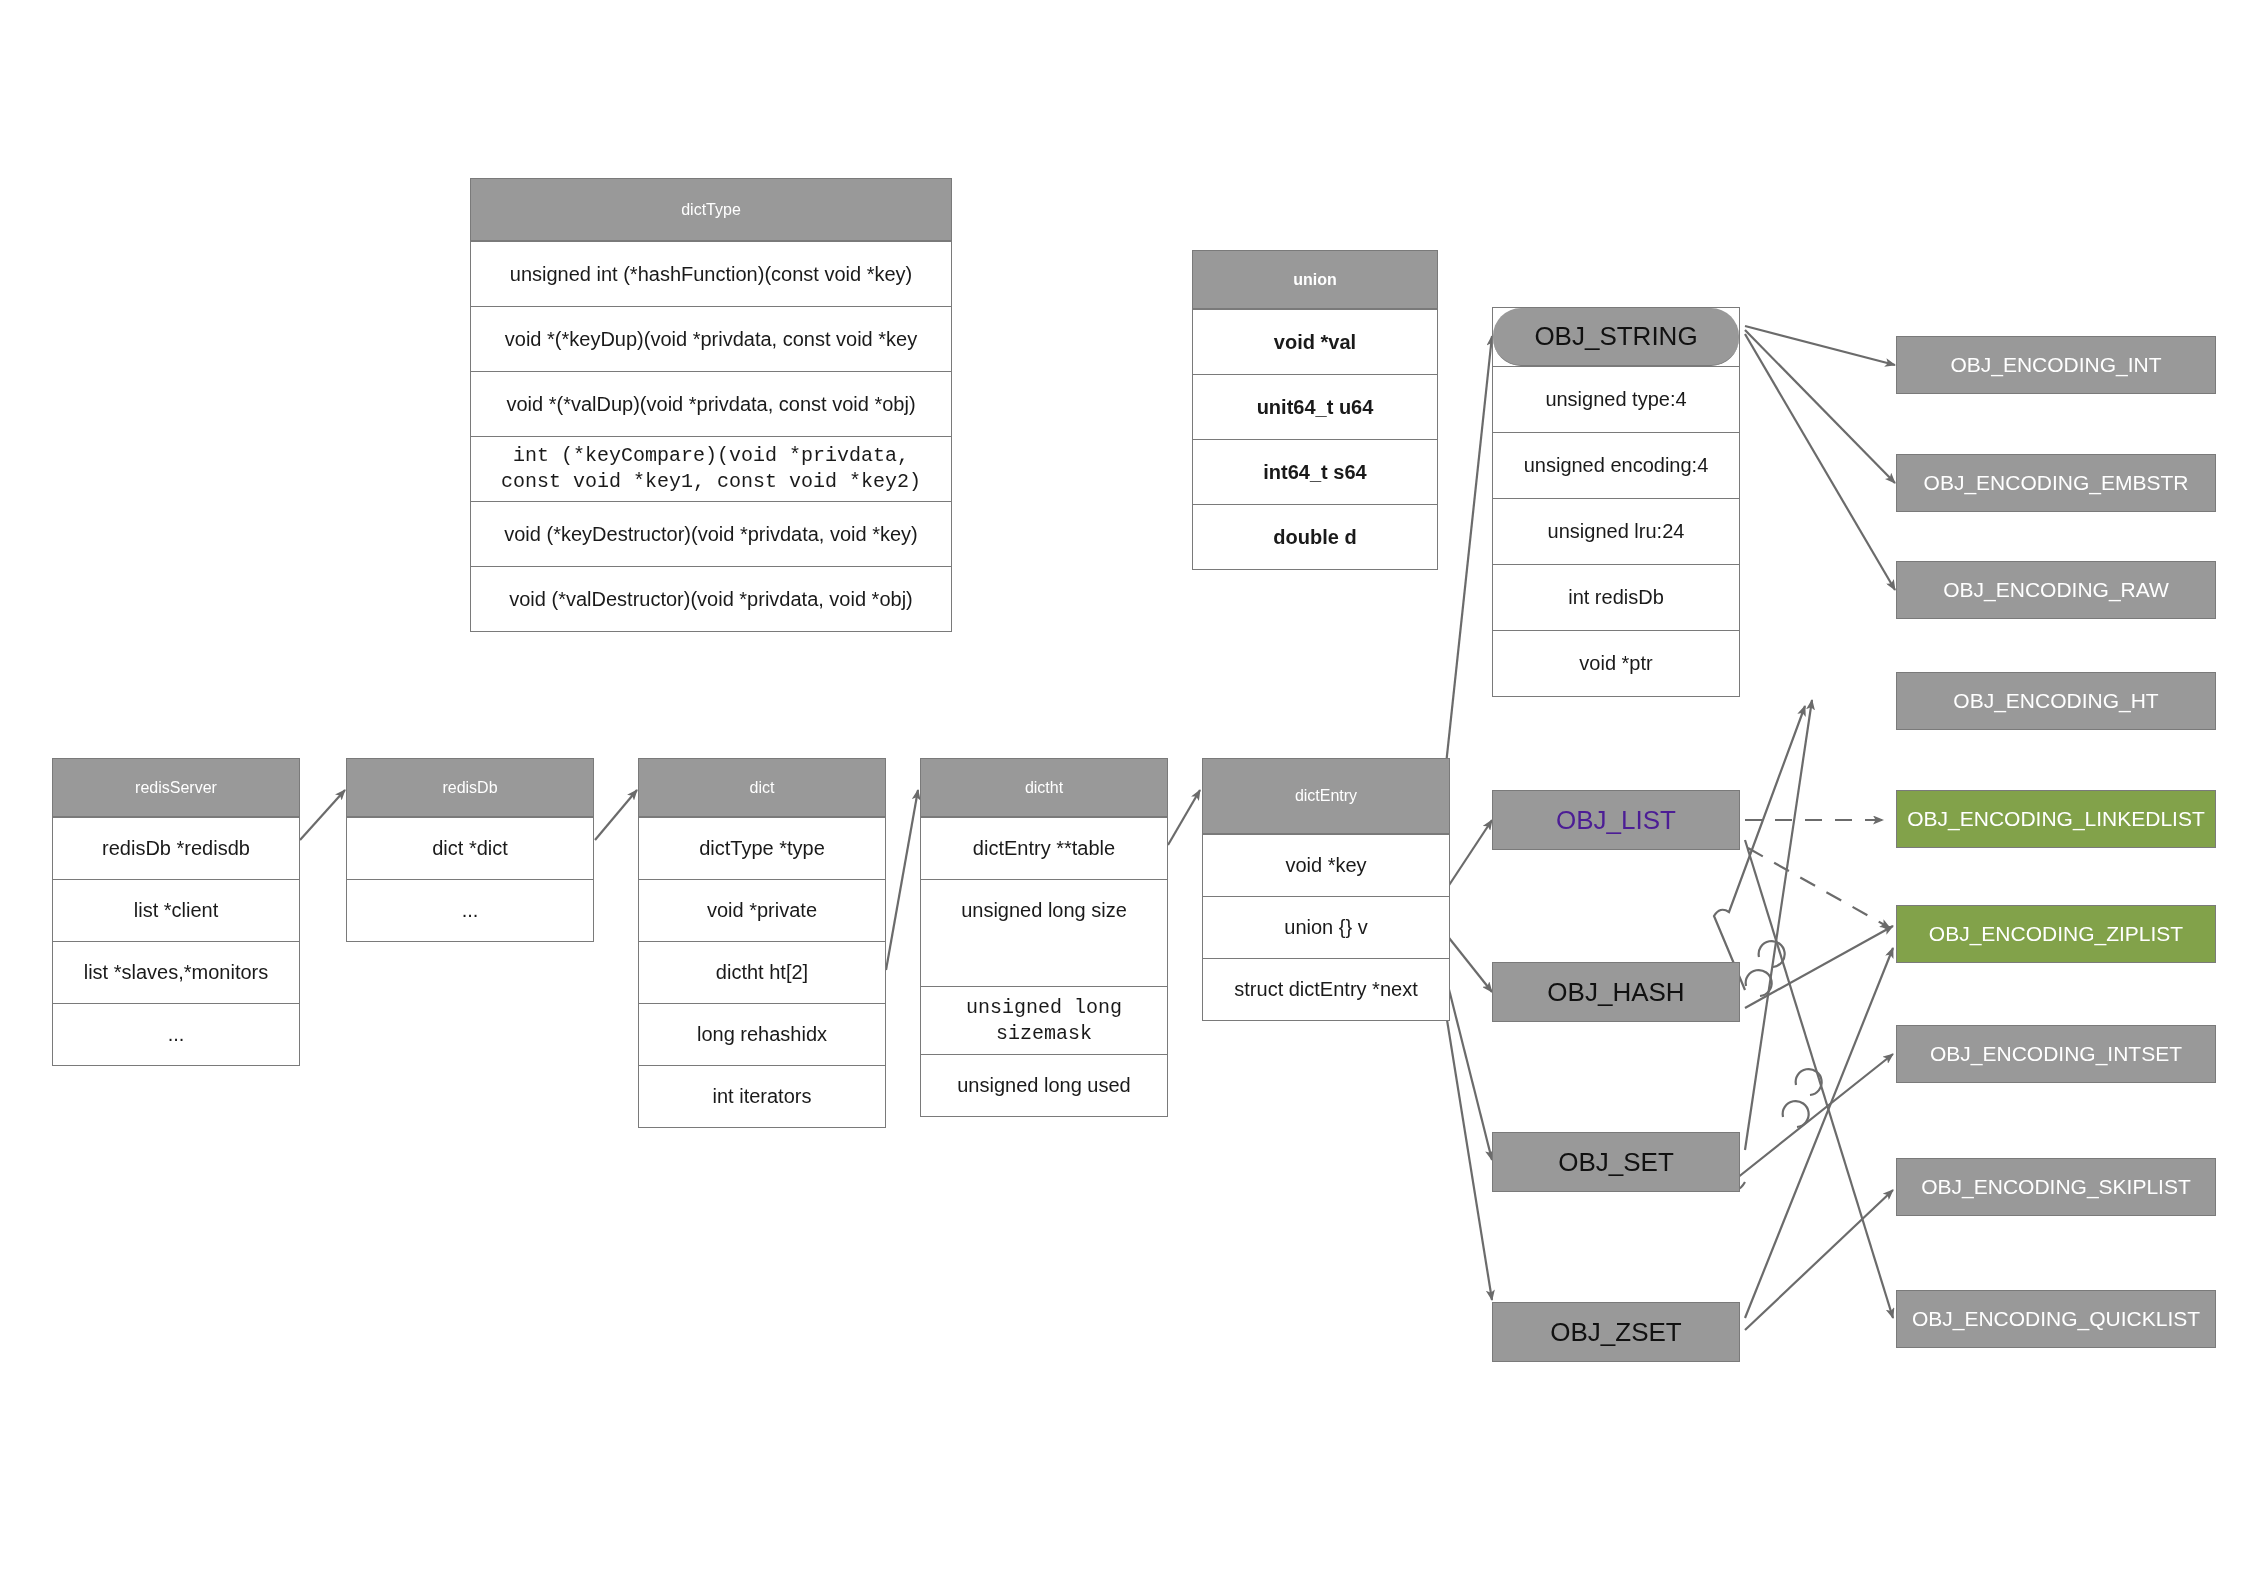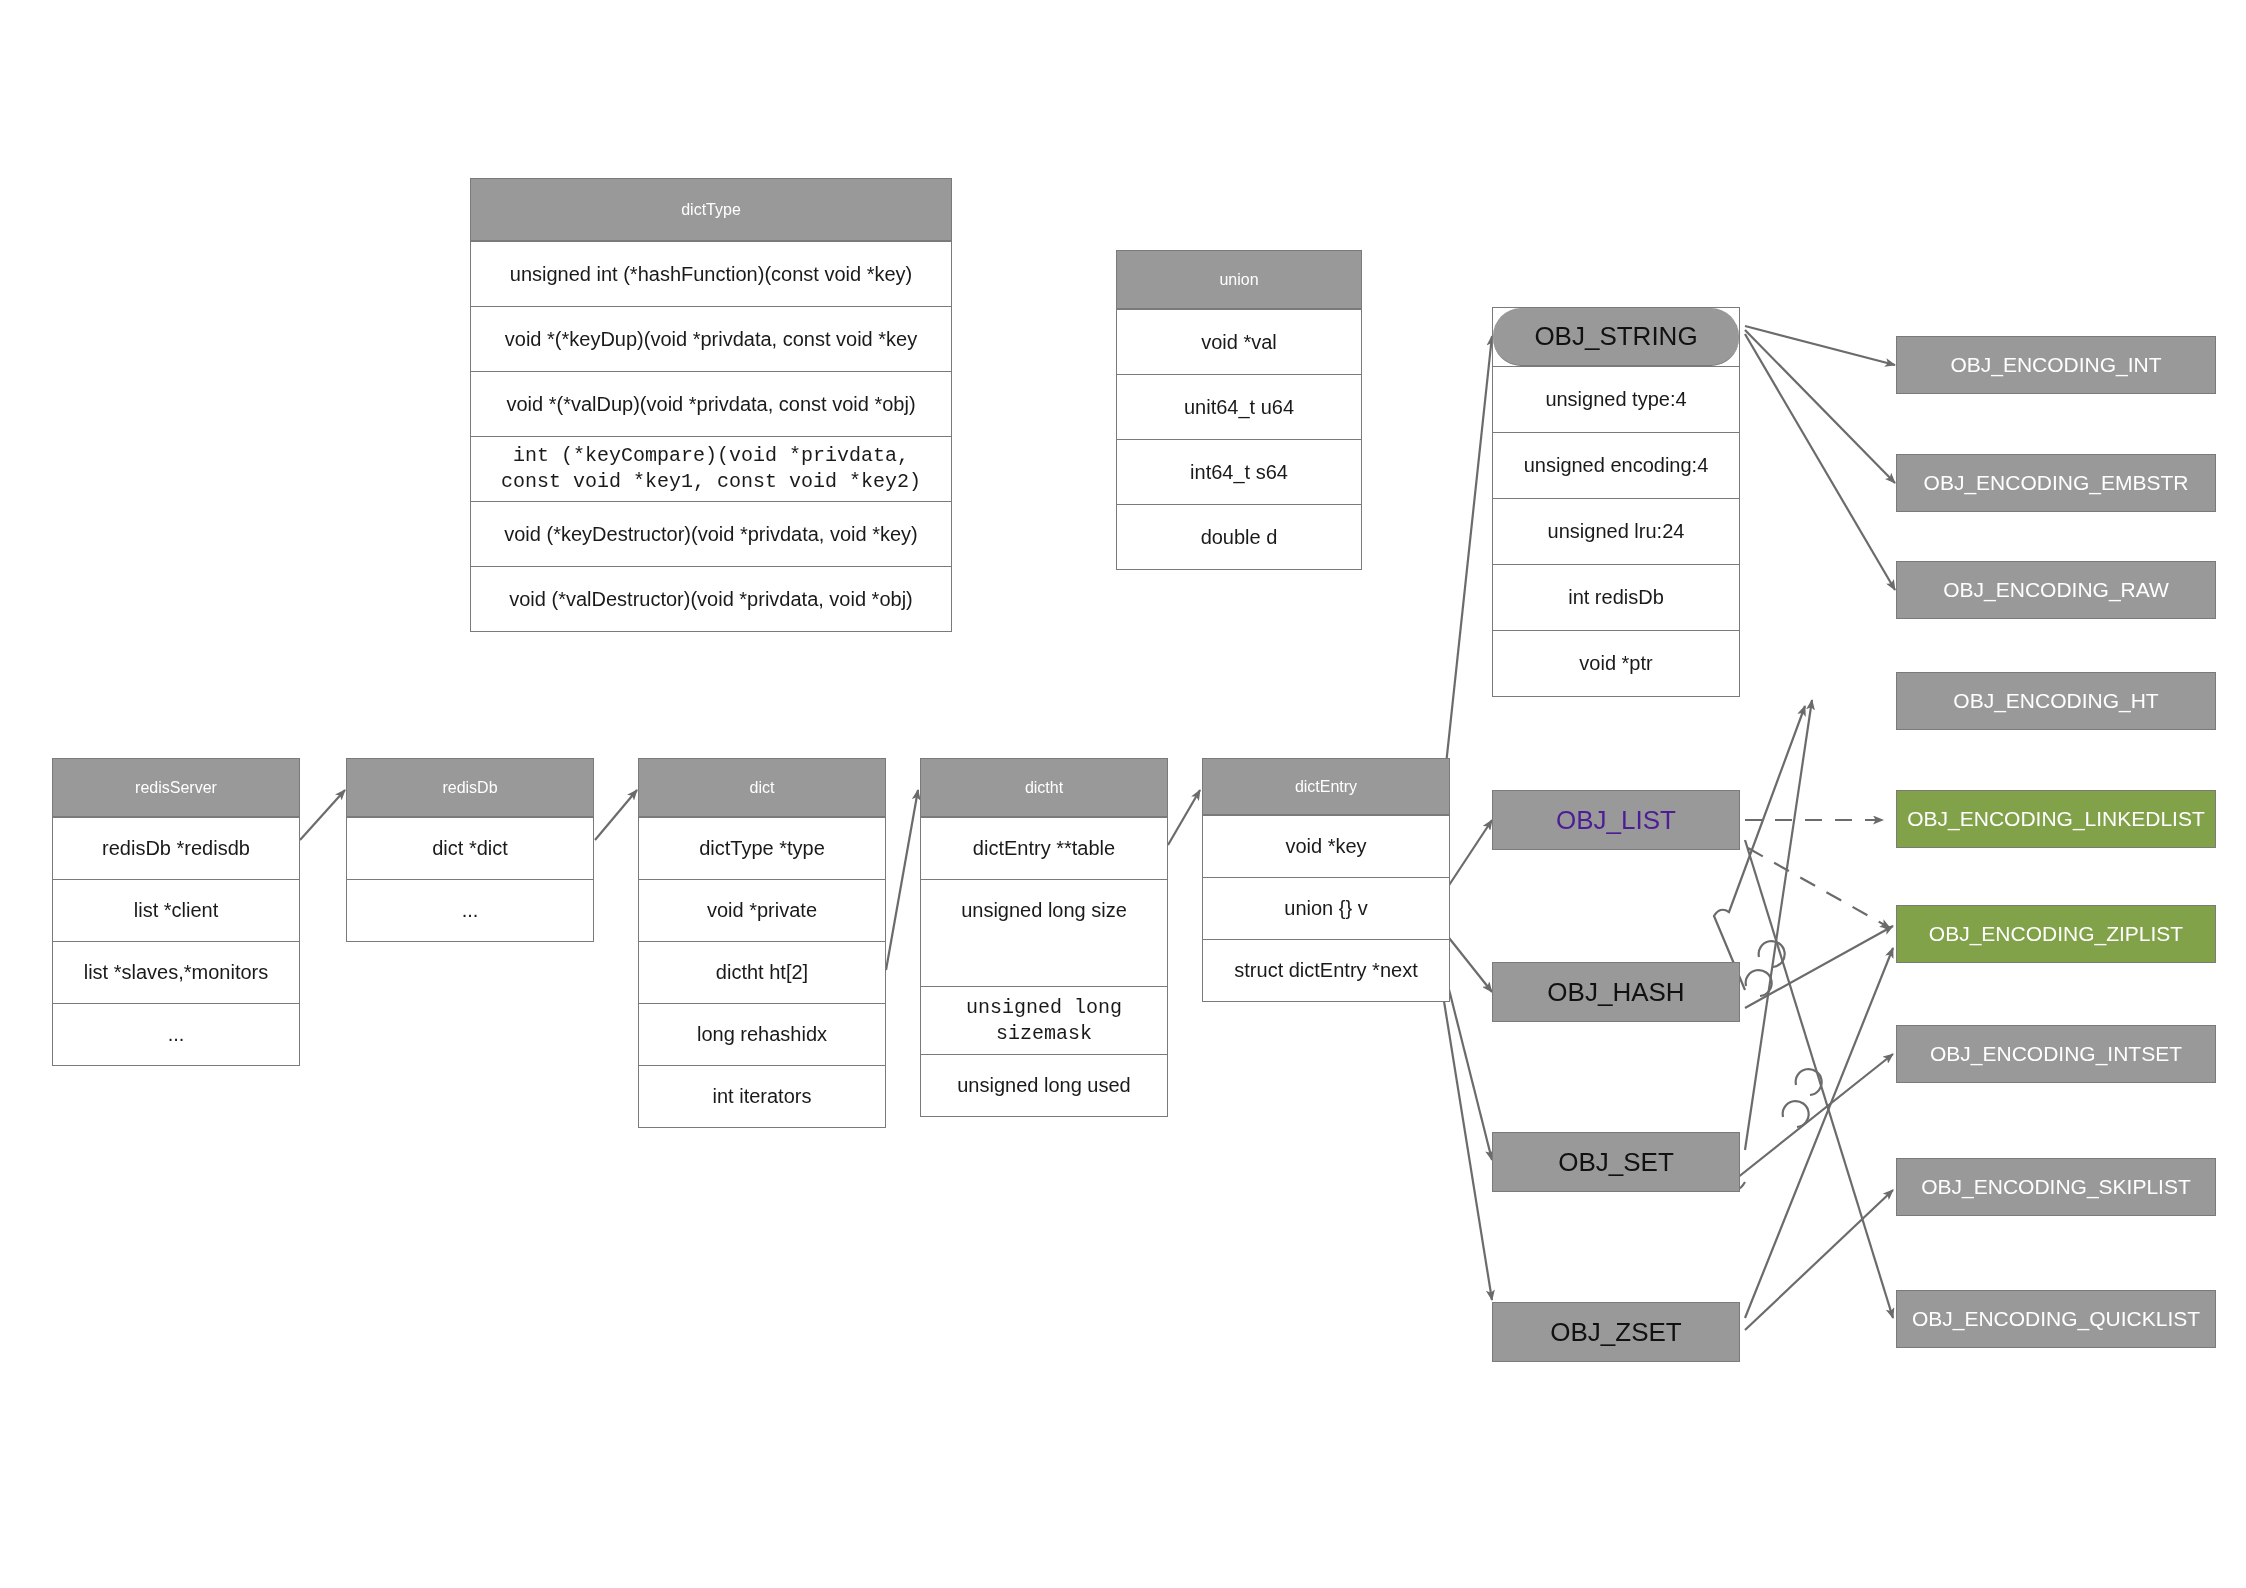--- a/index.html
+++ b/index.html
@@ -169,21 +169,21 @@
   <div class="struct" style="left:470px; top:178px; width:482px;">
     <div class="struct-header" style="height:62px;">dictType</div>
     <div class="struct-row" style="height:65px;">unsigned int (*hashFunction)(const void *key)</div>
     <div class="struct-row" style="height:65px;">void *(*keyDup)(void *privdata, const void *key</div>
     <div class="struct-row" style="height:65px;">void *(*valDup)(void *privdata, const void *obj)</div>
     <div class="struct-row tall" style="height:65px;">int (*keyCompare)(void *privdata, const void *key1, const void *key2)</div>
     <div class="struct-row" style="height:65px;">void (*keyDestructor)(void *privdata, void *key)</div>
     <div class="struct-row" style="height:65px;">void (*valDestructor)(void *privdata, void *obj)</div>
   </div>
 
-  <div class="struct" style="left:1116px; top:250px; width:246px;">
+  <div class="struct" style="left:1192px; top:250px; width:246px;font-weight:bold;">
     <div class="struct-header" style="height:58px;">union</div>
     <div class="struct-row" style="height:65px;">void *val</div>
     <div class="struct-row" style="height:65px;">unit64_t u64</div>
     <div class="struct-row" style="height:65px;">int64_t s64</div>
     <div class="struct-row" style="height:65px;">double d</div>
   </div>
 
   <div class="objhead" style="left:1492px; top:307px; width:248px;">
     <div class="struct-header" style="height:58px; font-size:26px; color:#111111;">OBJ_STRING</div>
     <div class="struct-row" style="height:66px;">unsigned type:4</div>
@@ -218,21 +218,21 @@
 
   <div class="struct" style="left:920px; top:758px; width:248px;">
     <div class="struct-header" style="height:58px;">dictht</div>
     <div class="struct-row" style="height:62px;">dictEntry **table</div>
     <div class="struct-row" style="height:62px;">unsigned long size</div>
     <div class="struct-row tall" style="height:68px;margin-top:45px;">unsigned long sizemask</div>
     <div class="struct-row" style="height:62px;">unsigned long used</div>
   </div>
 
   <div class="struct" style="left:1202px; top:758px; width:248px;">
-    <div class="struct-header" style="height:56px;">dictEntry</div>
+    <div class="struct-header" style="height:75px;">dictEntry</div>
     <div class="struct-row" style="height:62px;">void *key</div>
     <div class="struct-row" style="height:62px;">union {} v</div>
     <div class="struct-row" style="height:62px;">struct dictEntry *next</div>
   </div>
 
   <div class="node big" style="left:1492px; top:790px; width:248px; height:60px;">
     <span class="node-label" style="color:#4c1d95;">OBJ_LIST</span>
   </div>
   <div class="node big" style="left:1492px; top:962px; width:248px; height:60px;">
     <span class="node-label" style="color:#111111;">OBJ_HASH</span>

